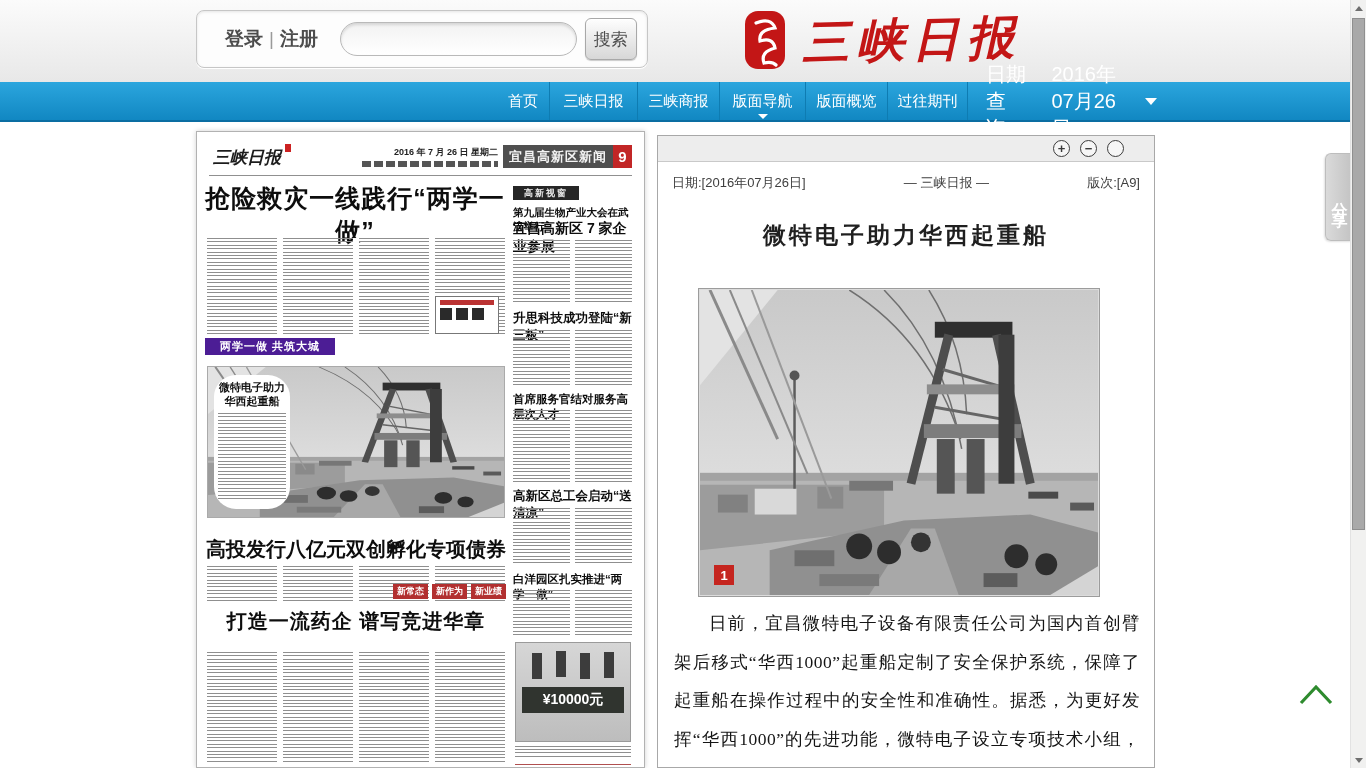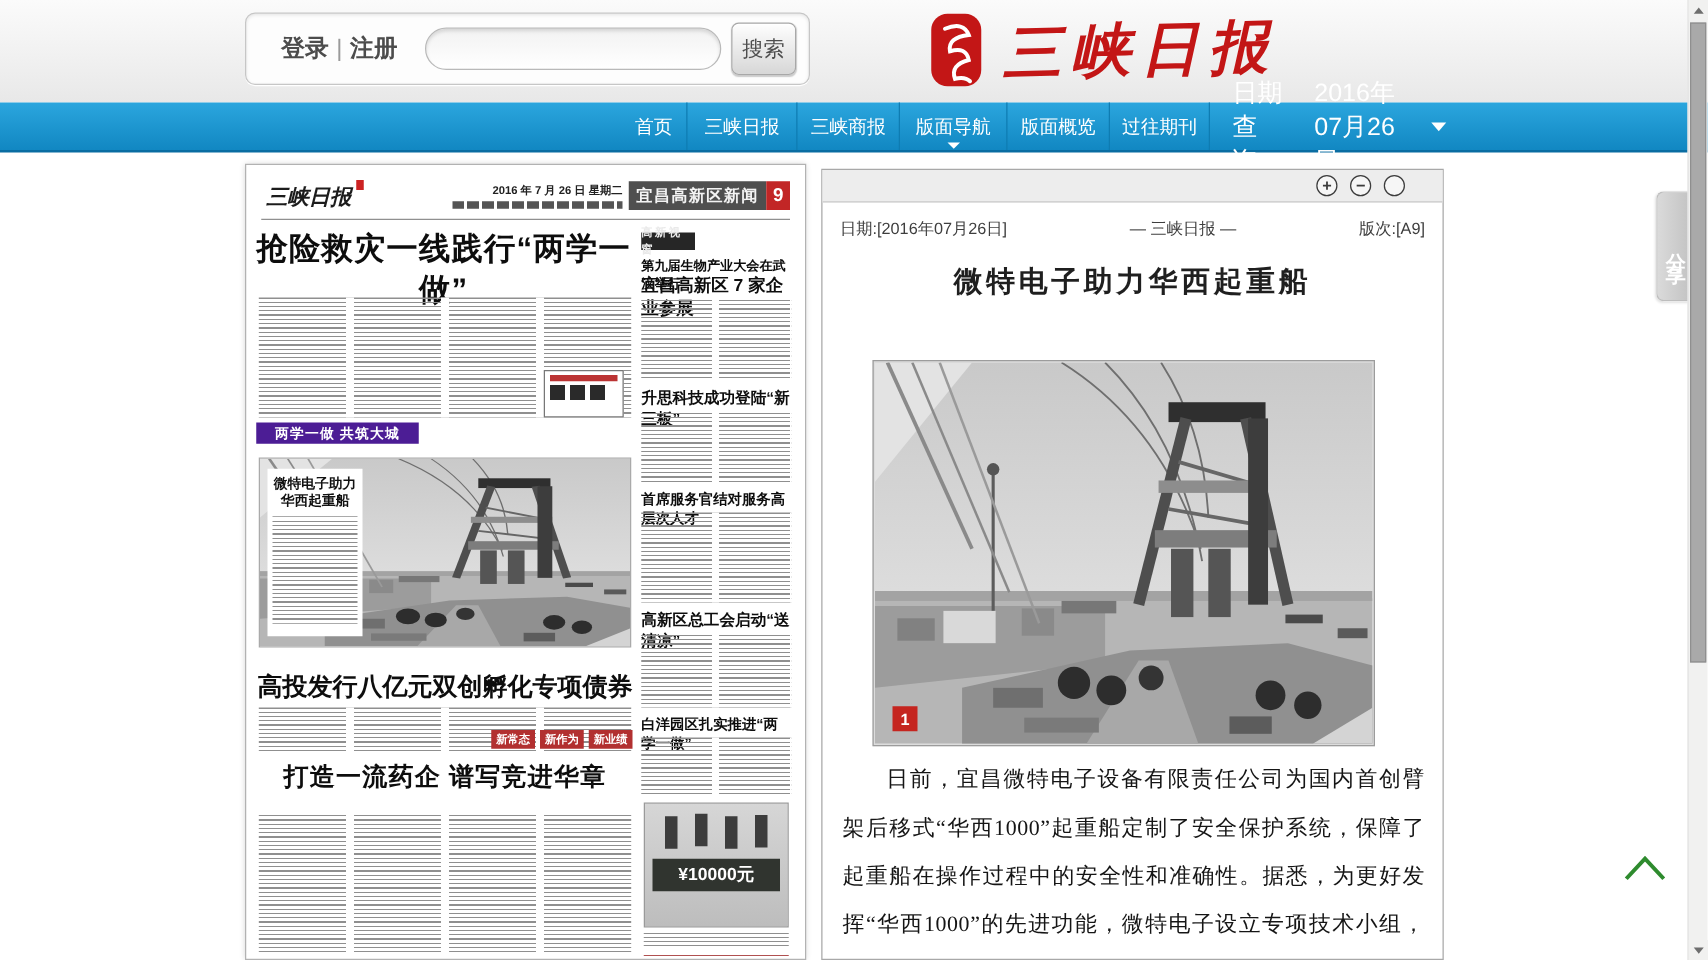--- a/index.html
+++ b/index.html
@@ -81,36 +81,36 @@
   .np-qr .qrr { width:54px; height:5px; background:#b33; margin-bottom:3px; }
   .np-qr .qrs { display:flex; gap:4px; }
   .np-qr .qrs div { width:12px; height:12px; background:#2a2a2a; }
   .np-banner1 { left:8px; top:206px; width:130px; height:17px; background:#4c1d95; color:#fff;
                 font-size:11px; font-weight:bold; display:flex; align-items:center;
                 justify-content:center; letter-spacing:1px; }
   .np-photo { left:10px; top:234px; width:298px; height:152px; border:1px solid #aaa;
               overflow:hidden; }
   .np-photo svg { width:100%; height:100%; display:block; }
   .np-caption { position:absolute; left:6px; top:8px; width:76px; height:134px; background:#fff;
-                padding:5px 4px; }
+                padding:5px 4px;border-radius:22px; }
   .np-caption .t { font-size:11px; font-weight:bold; text-align:center; line-height:14px; color:#111; }
   .np-caption .lines { margin-top:5px; height:86px;
         background:repeating-linear-gradient(to bottom,#8f8f8f 0 1px,transparent 1px 3.4px); }
   .np-h2 { left:8px; top:404px; width:302px; text-align:center; font-size:20px; font-weight:bold;
            color:#0d0d0d; }
   .np-cols2 { left:10px; top:434px; width:298px; height:36px; }
   .np-tags { position:absolute; left:196px; top:452px; display:flex; gap:4px; }
   .np-tags div { background:#b23030; color:#fff; font-size:9px; font-weight:bold;
                  padding:1px 4px; white-space:nowrap; }
   .np-h3 { left:8px; top:476px; width:302px; text-align:center; font-size:20px; font-weight:bold;
            color:#0d0d0d; letter-spacing:1px; }
   .np-sub3 { left:8px; top:503px; width:302px; text-align:center; font-size:10px; color:#2e2e2e; }
   .np-cols3 { left:10px; top:520px; width:298px; height:112px; }
   .np-side { position:absolute; left:316px; top:48px; width:120px; height:588px; }
-  .np-sbanner { position:absolute; left:0; top:6px; width:43px; height:14px; background:#262626;
+  .np-sbanner { position:absolute; left:0; top:6px; width:66px; height:14px; background:#262626;
                 color:#e9e9e9; font-size:9px; font-weight:bold; display:flex; align-items:center;
                 justify-content:center; letter-spacing:2px; }
   .np-sh { position:absolute; left:0; width:120px; font-weight:bold; color:#0d0d0d; }
   .sh-a { top:26px; font-size:10.5px; }
   .sh-b { top:40px; font-size:14px; }
   .sh-c { top:130px; font-size:12.5px; }
   .sh-d { top:212px; font-size:11.5px; }
   .sh-e { top:308px; font-size:12.5px; }
   .sh-f { top:392px; font-size:11.5px; }
   .sft-a { left:0; top:60px;  width:120px; height:64px; }
@@ -133,21 +133,21 @@
   .article-panel { position:absolute; left:657px; top:135px; width:498px; height:633px;
                    background:#fff; border:1px solid #a8a8a8; }
   .art-toolbar { position:absolute; left:0; top:0; width:496px; height:26px; background:#ededed;
                  border-bottom:1px solid #c9c9c9; }
   .tool-icons { position:absolute; right:30px; top:4px; display:flex; gap:10px; }
   .cicon { width:17px; height:17px; border:1.5px solid #3c3c3c; border-radius:50%;
            display:flex; align-items:center; justify-content:center; font-size:13px;
            font-weight:bold; color:#3c3c3c; cursor:pointer; background:#f6f6f6; line-height:1; }
   .art-meta { position:absolute; left:14px; right:14px; top:38px; display:flex;
               justify-content:space-between; font-size:13px; color:#3e3e3e; }
-  .art-title { position:absolute; left:0; top:74px; width:496px; text-align:center;
+  .art-title { position:absolute; left:0; top:84px; width:496px; text-align:center;
                font-family:"Liberation Serif", serif; font-size:23px; font-weight:bold;
                color:#1f1f1f; letter-spacing:3px; }
   .art-photo { position:absolute; left:40px; top:152px; width:402px; height:309px;
                border:1px solid #9c9c9c; background:#dcdcdc; padding:1px; }
   .art-photo svg { width:100%; height:100%; display:block; }
   .photo-badge { position:absolute; left:15px; bottom:11px; width:20px; height:20px;
                  background:#c5251f; color:#fff; font-size:13px; font-weight:bold;
                  display:flex; align-items:center; justify-content:center; }
   .art-body { position:absolute; left:16px; top:468px; width:466px; font-family:"Liberation Serif", serif;
               font-size:17.5px; line-height:38.5px; color:#151515; text-align:justify;

